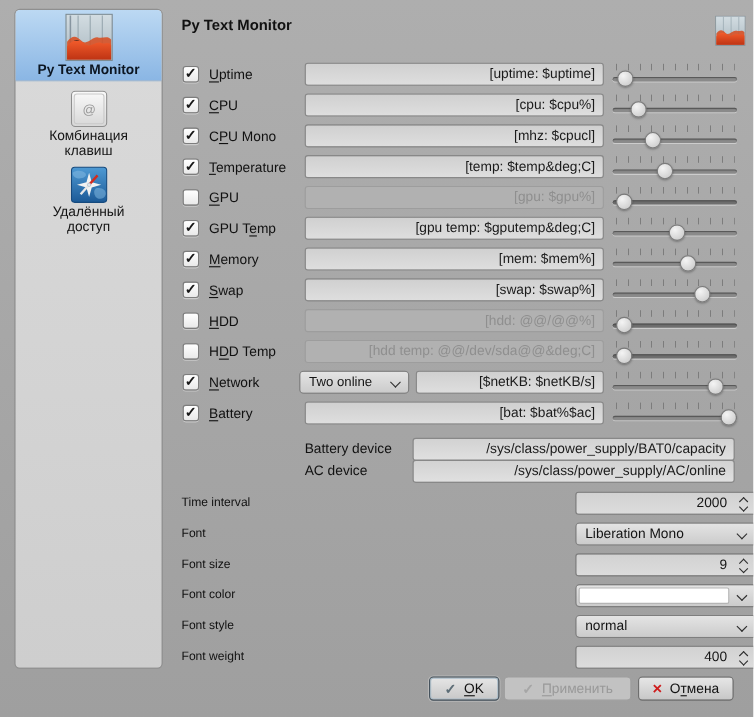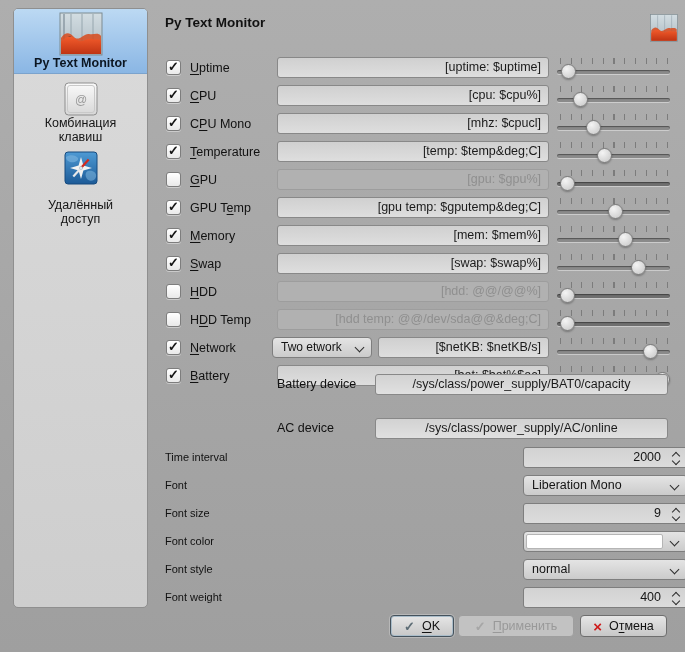--- a/index.html
+++ b/index.html
@@ -15,21 +15,21 @@
            box-shadow:inset 0 1px 0 rgba(255,255,255,.55);}
   .side-sel{height:64px;border-radius:4px 4px 0 0;
             background:linear-gradient(#bcd9f3,#8ab6e4);
             border-bottom:1px solid #7ba3cd;
             display:flex;flex-direction:column;align-items:center;justify-content:flex-start;}
   .side-sel svg{margin-top:3px;}
   .side-sel .slabel{font-weight:bold;font-size:12.5px;color:#0c1622;margin-top:0px;}
   .side-item{display:flex;flex-direction:column;align-items:center;cursor:default;}
   .side-item .ilabel{font-weight:normal;font-size:12.5px;color:#151515;line-height:14px;text-align:center;}
   .side-item.kbd{margin-top:8px;}
-  .side-item.rem{margin-top:7px;gap:13px;}
+  .side-item.rem{margin-top:7px;}
 
   
   .main{position:absolute;left:165px;top:0;width:520px;height:652px;}
   .hdr{position:absolute;left:0;top:15px;font-weight:bold;font-size:13.5px;color:#111;}
   .app-icon-sm{position:absolute;left:485px;top:14px;}
 
   
   .row{position:absolute;left:0;width:507px;height:28px;}
   .cb{position:absolute;left:1px;top:6px;width:15px;height:15px;box-sizing:border-box;
       border:1px solid #7d7d7d;border-radius:3px;
@@ -67,21 +67,21 @@
   .chv{position:absolute;width:6px;height:6px;border-right:1.6px solid #2d2d2d;border-bottom:1.6px solid #2d2d2d;}
   .chv.dn{transform:rotate(45deg);}
   .chv.up{transform:rotate(-135deg);}
   .rsel .chv{right:8px;top:6px;}
 
   
   .drow{position:absolute;left:0;width:507px;height:28px;}
   .dlbl{position:absolute;left:112px;top:0;line-height:25px;font-size:12.5px;color:#111;}
   .dfield{position:absolute;left:210px;top:2px;width:293px;height:21px;box-sizing:border-box;
           background:linear-gradient(#d2d2d2,#e0e0e0);border:1px solid #888;border-radius:3px;
-          font-size:12.5px;color:#1b1b1b;text-align:center;padding:0 7px;line-height:19px;white-space:nowrap;}
+          font-size:12.5px;color:#1b1b1b;text-align:right;padding:0 7px;line-height:19px;white-space:nowrap;}
 
   
   .srow{position:absolute;left:0;width:507px;height:28px;}
   .slbl{position:absolute;left:0;top:0;line-height:25px;font-size:11px;color:#111;}
   .ctl{position:absolute;left:358px;top:2px;width:165px;height:21px;box-sizing:border-box;
        border:1px solid #7e7e7e;border-radius:4px;font-size:12.5px;color:#141414;
        line-height:19px;cursor:default;}
   .ctl.spin{background:linear-gradient(#d2d2d2,#dcdcdc);border-radius:3px;}
   .spin-val{position:absolute;right:26px;top:0;line-height:19px;}
   .spin-arrows .chv{right:8px;width:5px;height:5px;}
@@ -332,21 +332,21 @@
         <div class="track"></div>
         <div class="thumb" style="left: 9%;"></div>
       </div>
     </div>
 
     <div class="row" style="top:334px" data-state="enabled">
       <div class="cb">
           <span class="ck">✓</span>
         </div>
       <div class="lbl"><span></span><span class="mn">N</span><span>etwork</span></div>
-      <div class="rsel"><span>Two etwork</span><i class="chv dn"></i></div>
+      <div class="rsel"><span>Two online</span><i class="chv dn"></i></div>
       <div class="field field--short">[$netKB: $netKB/s]</div>
       <div class="slider">
         <div class="ticks"></div>
         <div class="track"></div>
         <div class="thumb" style="left: 83%;"></div>
       </div>
     </div>
 
     <div class="row" style="top:362px" data-state="enabled">
       <div class="cb">
@@ -354,21 +354,21 @@
         </div>
       <div class="lbl"><span></span><span class="mn">B</span><span>attery</span></div>
       <div class="field">[bat: $bat%$ac]</div>
       <div class="slider">
         <div class="ticks"></div>
         <div class="track"></div>
         <div class="thumb" style="left: 93%;"></div>
       </div>
     </div>
 
-    <div class="drow" style="top:372px">
+    <div class="drow" style="top:396px">
       <div class="dlbl">Battery device</div>
       <div class="dfield">/sys/class/power_supply/BAT0/capacity</div>
     </div>
     <div class="drow" style="top:416px">
       <div class="dlbl">AC device</div>
       <div class="dfield">/sys/class/power_supply/AC/online</div>
     </div>
 
     <div class="srow" style="top:445px">
       <div class="slbl">Time interval</div>

